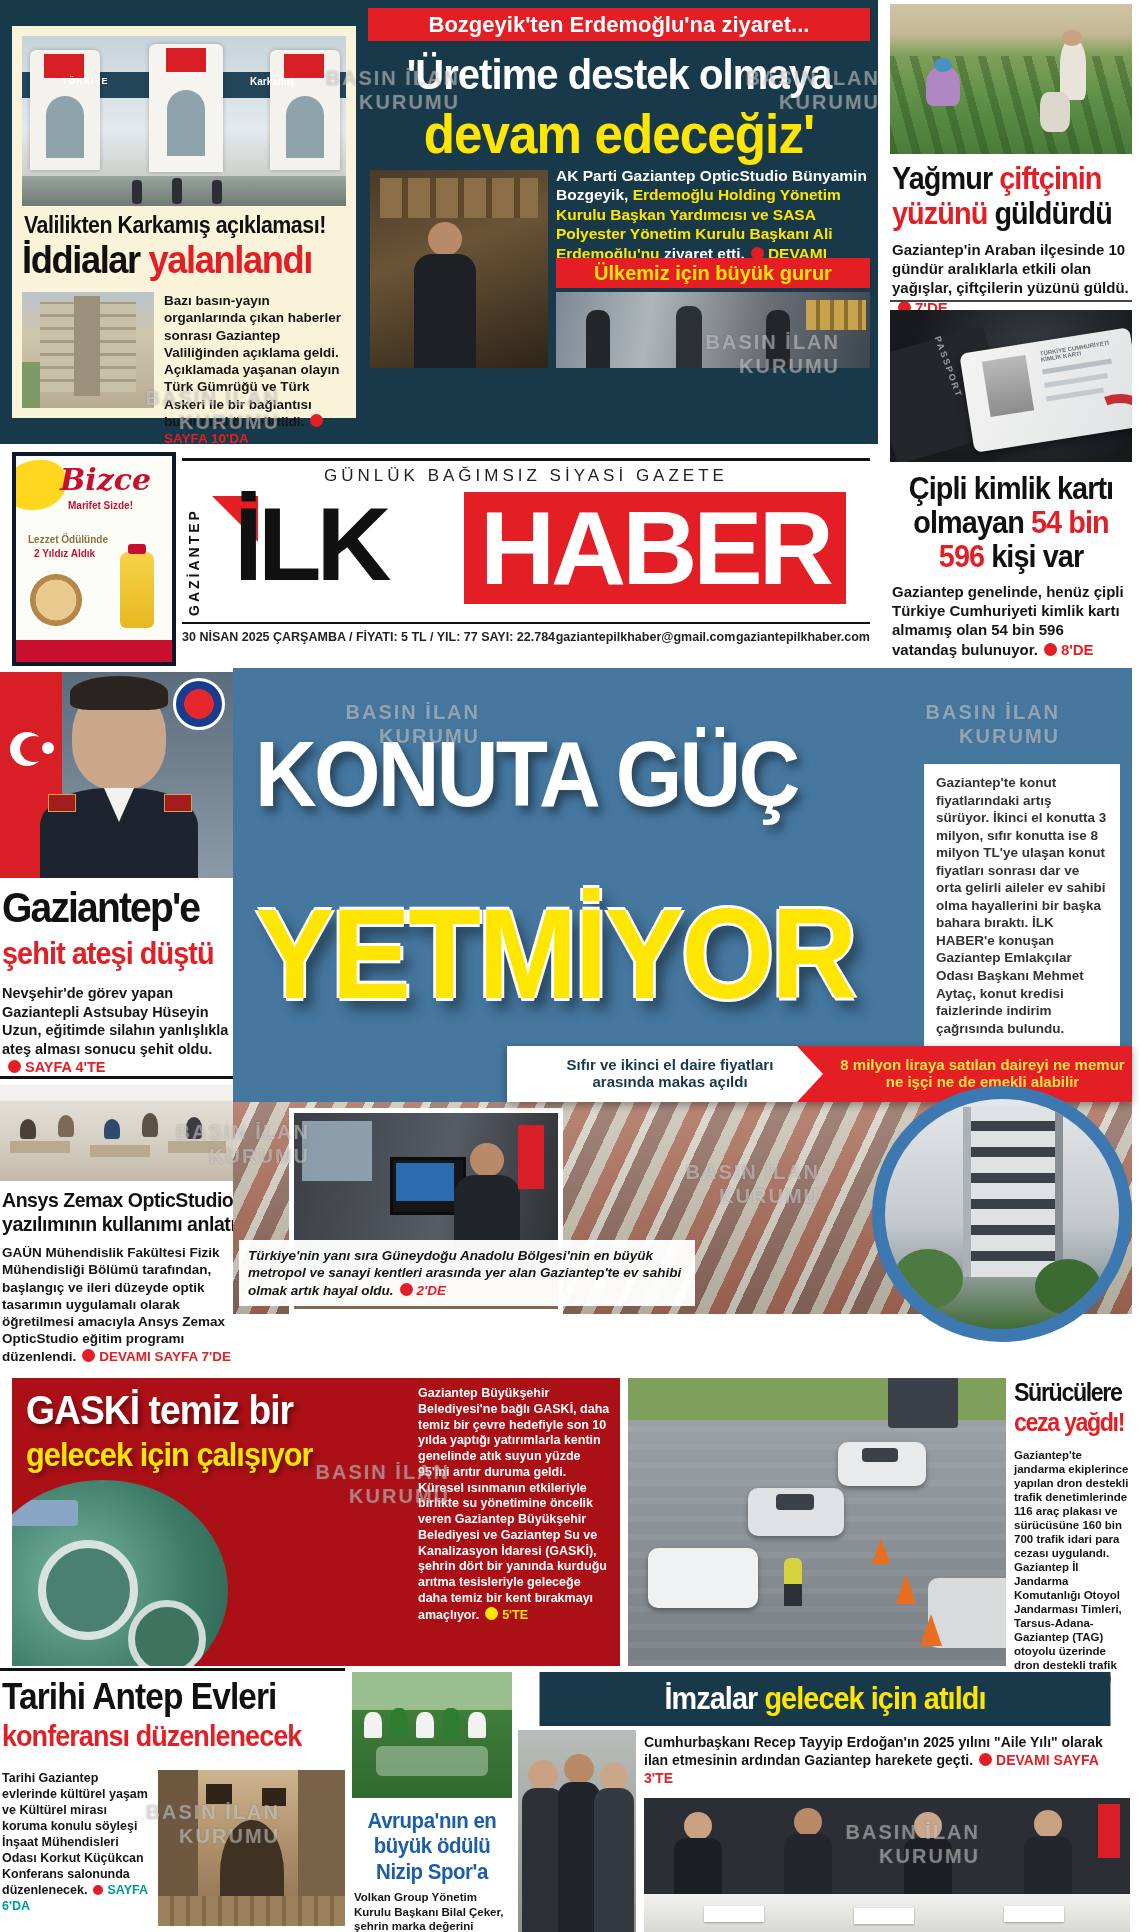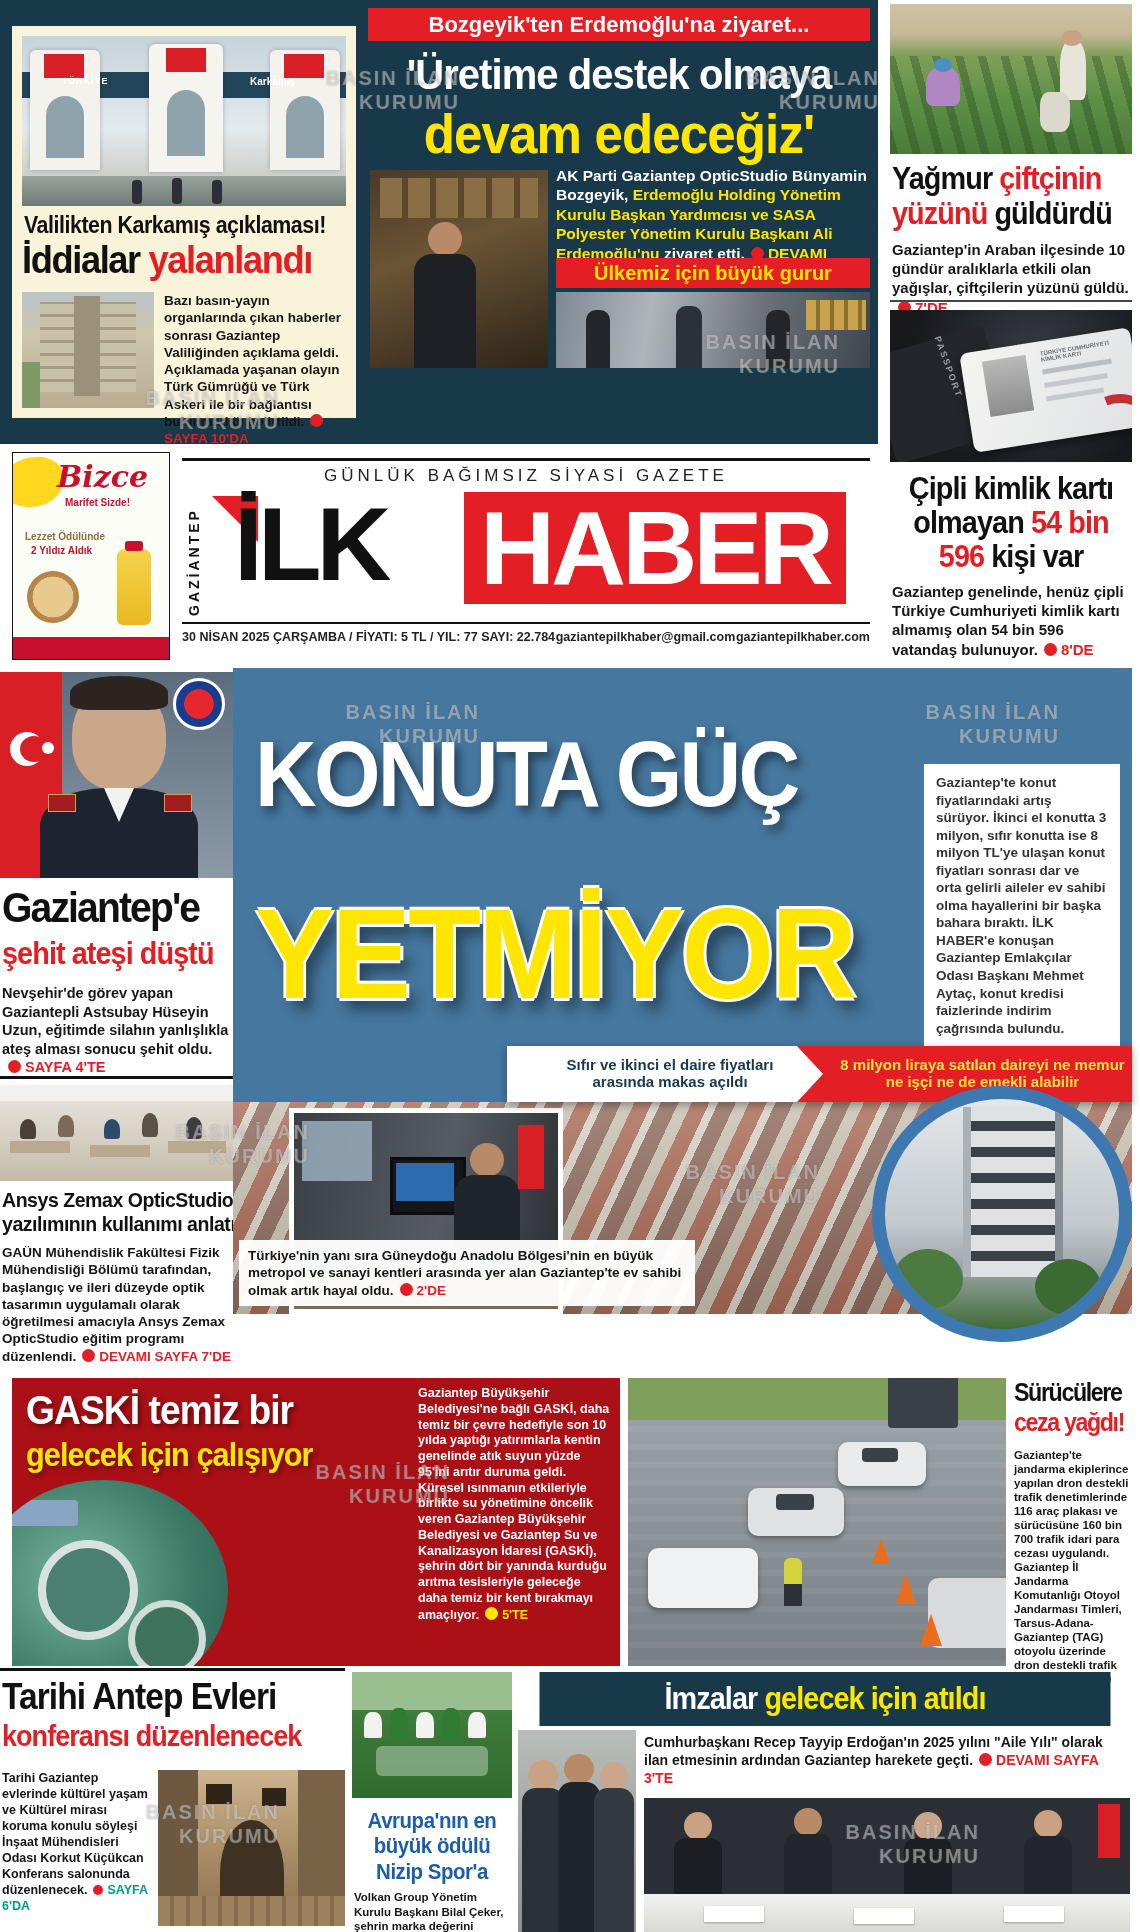--- a/index.html
+++ b/index.html
@@ -129,21 +129,21 @@
       <span class="pr-red">54 bin</span><br>
       <span class="pr-red">596</span>
       <span>kişi var</span>
     </div>
     <p class="bt abs" style="left:2px;top:282px;width:240px;font-size:15px;">
       <span>Gaziantep genelinde, henüz çipli Türkiye Cumhuriyeti kimlik kartı almamış olan 54 bin 596 vatandaş bulunuyor.</span><span class="dot"></span><span class="pr-red">8'DE</span>
     </p>
   </section>
 
   <section class="abs" style="left:0;top:450px;width:878px;height:216px;">
-    <div class="abs" style="left:12px;top:2px;width:156px;height:206px;background:#fdfdf8;border:1px solid #0f172a;overflow:hidden;">
+    <div class="abs" style="left:12px;top:2px;width:156px;height:206px;background:#fdfdf8;border:4px solid #0f172a;overflow:hidden;">
       <div class="shape" style="left:-12px;top:4px;width:62px;height:50px;background:#ffd81e;border-radius:60% 40% 55% 45%;"></div>
       <div class="abs" style="left:44px;top:6px;font-family:'DejaVu Serif',serif;font-style:italic;font-weight:bold;font-size:30px;color:#c8102e;">Bizce</div>
       <div class="abs" style="left:52px;top:44px;font-size:10px;font-weight:bold;color:#c8102e;">Marifet Sizde!</div>
       <div class="abs" style="left:12px;top:78px;font-size:10px;font-weight:bold;color:#8a6f3e;">Lezzet Ödülünde</div>
       <div class="abs" style="left:18px;top:92px;font-size:10px;font-weight:bold;color:#c8102e;">2 Yıldız Aldık</div>
       <div class="shape" style="left:104px;top:96px;width:34px;height:76px;background:linear-gradient(180deg,#f6d34a,#e9b822);border-radius:8px 8px 6px 6px;"></div>
       <div class="shape" style="left:112px;top:88px;width:18px;height:10px;background:#c8102e;border-radius:3px;"></div>
       <div class="shape" style="left:14px;top:118px;width:52px;height:52px;background:radial-gradient(circle,#e8c98e 55%,#b98a4e 56%,#a2743a 100%);border-radius:50%;"></div>
       <div class="shape" style="left:0;bottom:0;width:156px;height:22px;background:#c8102e;"></div>
     </div>
@@ -217,21 +217,21 @@
   <div class="abs" style="left:233px;top:1046px;width:899px;height:56px;z-index:6;filter:drop-shadow(0 3px 4px rgba(0,0,0,.35));">
     <div class="arrowseg" style="left:274px;width:316px;background:#fff;color:#17394a;z-index:2;padding:0 30px 0 40px;box-sizing:border-box;">
       <span>Sıfır ve ikinci el daire fiyatları arasında makas açıldı</span>
       </div>
     <div class="arrowseg" style="left:564px;width:335px;background:#e31e24;color:#fde047;z-index:1;clip-path:none;padding:0 6px 0 42px;box-sizing:border-box;">
       <span>8 milyon liraya satılan daireyi ne memur ne işçi ne de emekli alabilir</span>
       </div>
   </div>
 
   <div class="photo" style="left:233px;top:1102px;width:899px;height:212px;
-              background:repeating-linear-gradient(115deg,#a96a57 0 16px,#d8d2c6 16px 24px,#8f6a5e 24px 40px,#c9c2b2 40px 52px);">
+              background:repeating-linear-gradient(115deg,#a96a57 0 16px,#d8d2c6 16px 24px,#8f6a5e 24px 40px,#c9c2b2 40px 52px);font-style:italic;">
     <div class="shape" style="left:0;top:0;width:899px;height:214px;background:linear-gradient(180deg,rgba(255,255,255,.18),rgba(0,0,0,.12));"></div>
     <div class="photo" style="left:56px;top:6px;width:264px;height:196px;border:5px solid #fff;background:linear-gradient(100deg,#3b3f45 0%,#555c63 55%,#2b2e33 100%);">
       <div class="shape" style="left:8px;top:8px;width:70px;height:60px;background:#9fb4c4;opacity:.8;"></div>
       <div class="shape" style="left:96px;top:44px;width:70px;height:52px;background:#14161a;border:3px solid #0c0d10;"></div>
       <div class="shape" style="left:102px;top:50px;width:58px;height:38px;background:#2b6cb0;"></div>
       <div class="shape" style="left:176px;top:30px;width:34px;height:34px;background:#b98a68;border-radius:50%;"></div>
       <div class="shape" style="left:160px;top:62px;width:66px;height:80px;background:#20242b;border-radius:20px 20px 0 0;"></div>
       <div class="shape" style="left:224px;top:12px;width:26px;height:64px;background:#d81f26;"></div>
       <div class="shape" style="left:0;bottom:0;width:264px;height:34px;background:#7d6a50;"></div>
     </div>

